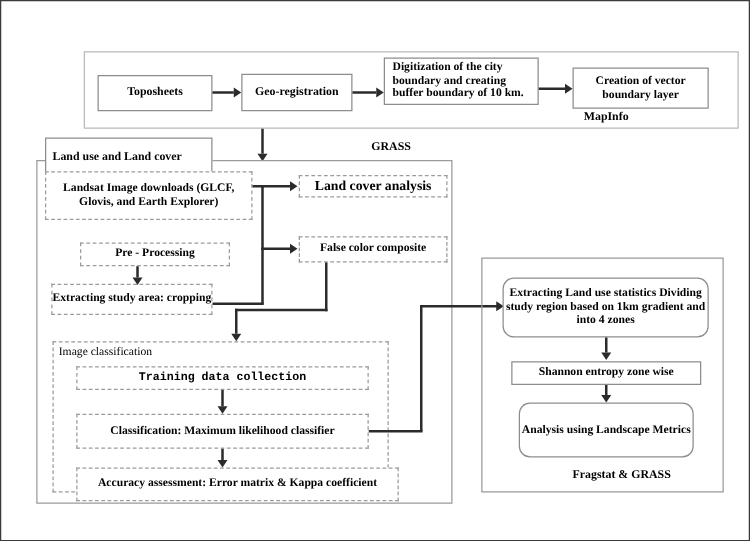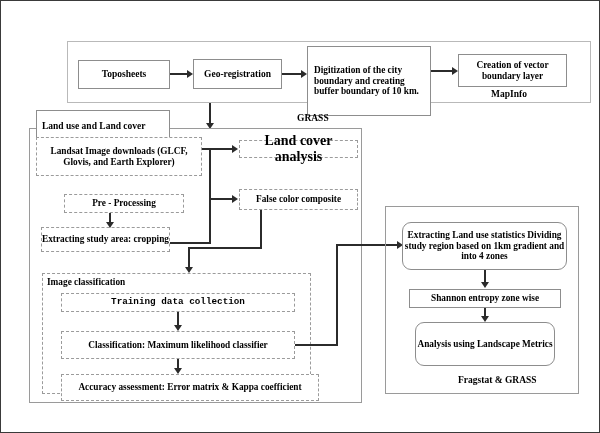--- a/index.html
+++ b/index.html
@@ -39,39 +39,39 @@
     border-top:4px solid transparent;border-bottom:4px solid transparent;
     border-left:6px solid #2b2b2b;
   }
   .arrowD{
     position:absolute;width:0;height:0;
     border-left:4px solid transparent;border-right:4px solid transparent;
     border-top:6px solid #2b2b2b;
   }
   .leftalign{justify-content:flex-start;text-align:left;padding-left:6px;}
   .topleftlabel{
-    position:absolute;font-weight:bold;color:#000;
+    position:absolute;font-weight:normal;color:#000;
   }
 </style>
 </head>
 <body>
 
 <div id="root">
 
   <div class="panel panel-solid" style="left:66px;top:40px;width:524px;height:62px;"></div>
 
   <div class="box solid" style="left:77px;top:59px;width:92px;height:29px;font-size:9.5px;">Toposheets</div>
 
   <div class="box solid" style="left:192px;top:58px;width:89px;height:30px;font-size:9.5px;">Geo-registration</div>
 
-  <div class="box solid leftalign" style="left:306px;top:45px;width:124px;height:70px;font-size:9.3px;">Digitization of the city boundary and creating buffer boundary of 10 km.</div>
+  <div class="box solid leftalign" style="left:306px;top:45px;width:124px;height:38px;font-size:9.3px;">Digitization of the city boundary and creating buffer boundary of 10 km.</div>
 
   <div class="box solid" style="left:457px;top:53px;width:109px;height:33px;font-size:9.3px;">Creation of vector boundary layer</div>
 
-  <div class="label" style="left:466px;top:88px;font-size:9.5px;margin-left:24px;">MapInfo</div>
+  <div class="label" style="left:466px;top:88px;font-size:9.5px;">MapInfo</div>
 
   <div class="ln hl" style="left:169px;top:72px;width:17px;"></div>
   <div class="arrowR" style="left:186px;top:69px;"></div>
 
   <div class="ln hl" style="left:281px;top:72px;width:19px;"></div>
   <div class="arrowR" style="left:300px;top:69px;"></div>
 
   <div class="ln hl" style="left:430px;top:69px;width:21px;"></div>
   <div class="arrowR" style="left:451px;top:66px;"></div>
 
@@ -79,21 +79,21 @@
   <div class="arrowD" style="left:205px;top:122px;"></div>
 
   <div class="panel panel-solid2" style="left:28px;top:127px;width:333px;height:275px;"></div>
 
   <div class="tagbox" style="left:35px;top:109px;width:134px;height:32px;font-size:9.5px;">Land use and Land cover</div>
 
   <div class="label" style="left:296px;top:112px;font-size:9.5px;">GRASS</div>
 
   <div class="box dashed" style="left:35px;top:136px;width:166px;height:39px;font-size:9.3px;">Landsat Image downloads (GLCF, Glovis, and Earth Explorer)</div>
 
-  <div class="box dashed" style="left:238px;top:139px;width:119px;height:18px;font-size:14px;">Land cover analysis</div>
+  <div class="box dashed" style="left:238px;top:139px;width:119px;height:18px;font-size:11px;">Land cover analysis</div>
 
   <div class="box dashed" style="left:63px;top:193px;width:120px;height:19px;font-size:9.3px;">Pre - Processing</div>
 
   <div class="box dashed" style="left:238px;top:188px;width:119px;height:21px;font-size:9.3px;">False color composite</div>
 
   <div class="box dashed" style="left:40px;top:226px;width:129px;height:25px;font-size:9.3px;">Extracting study area: cropping</div>
 
   <div class="panel" style="left:41px;top:272px;width:269px;height:121px;border:1px dashed #9b9b9b;"></div>
 
   <div class="topleftlabel" style="left:46px;top:276px;font-size:9.3px;">Image classification</div>

